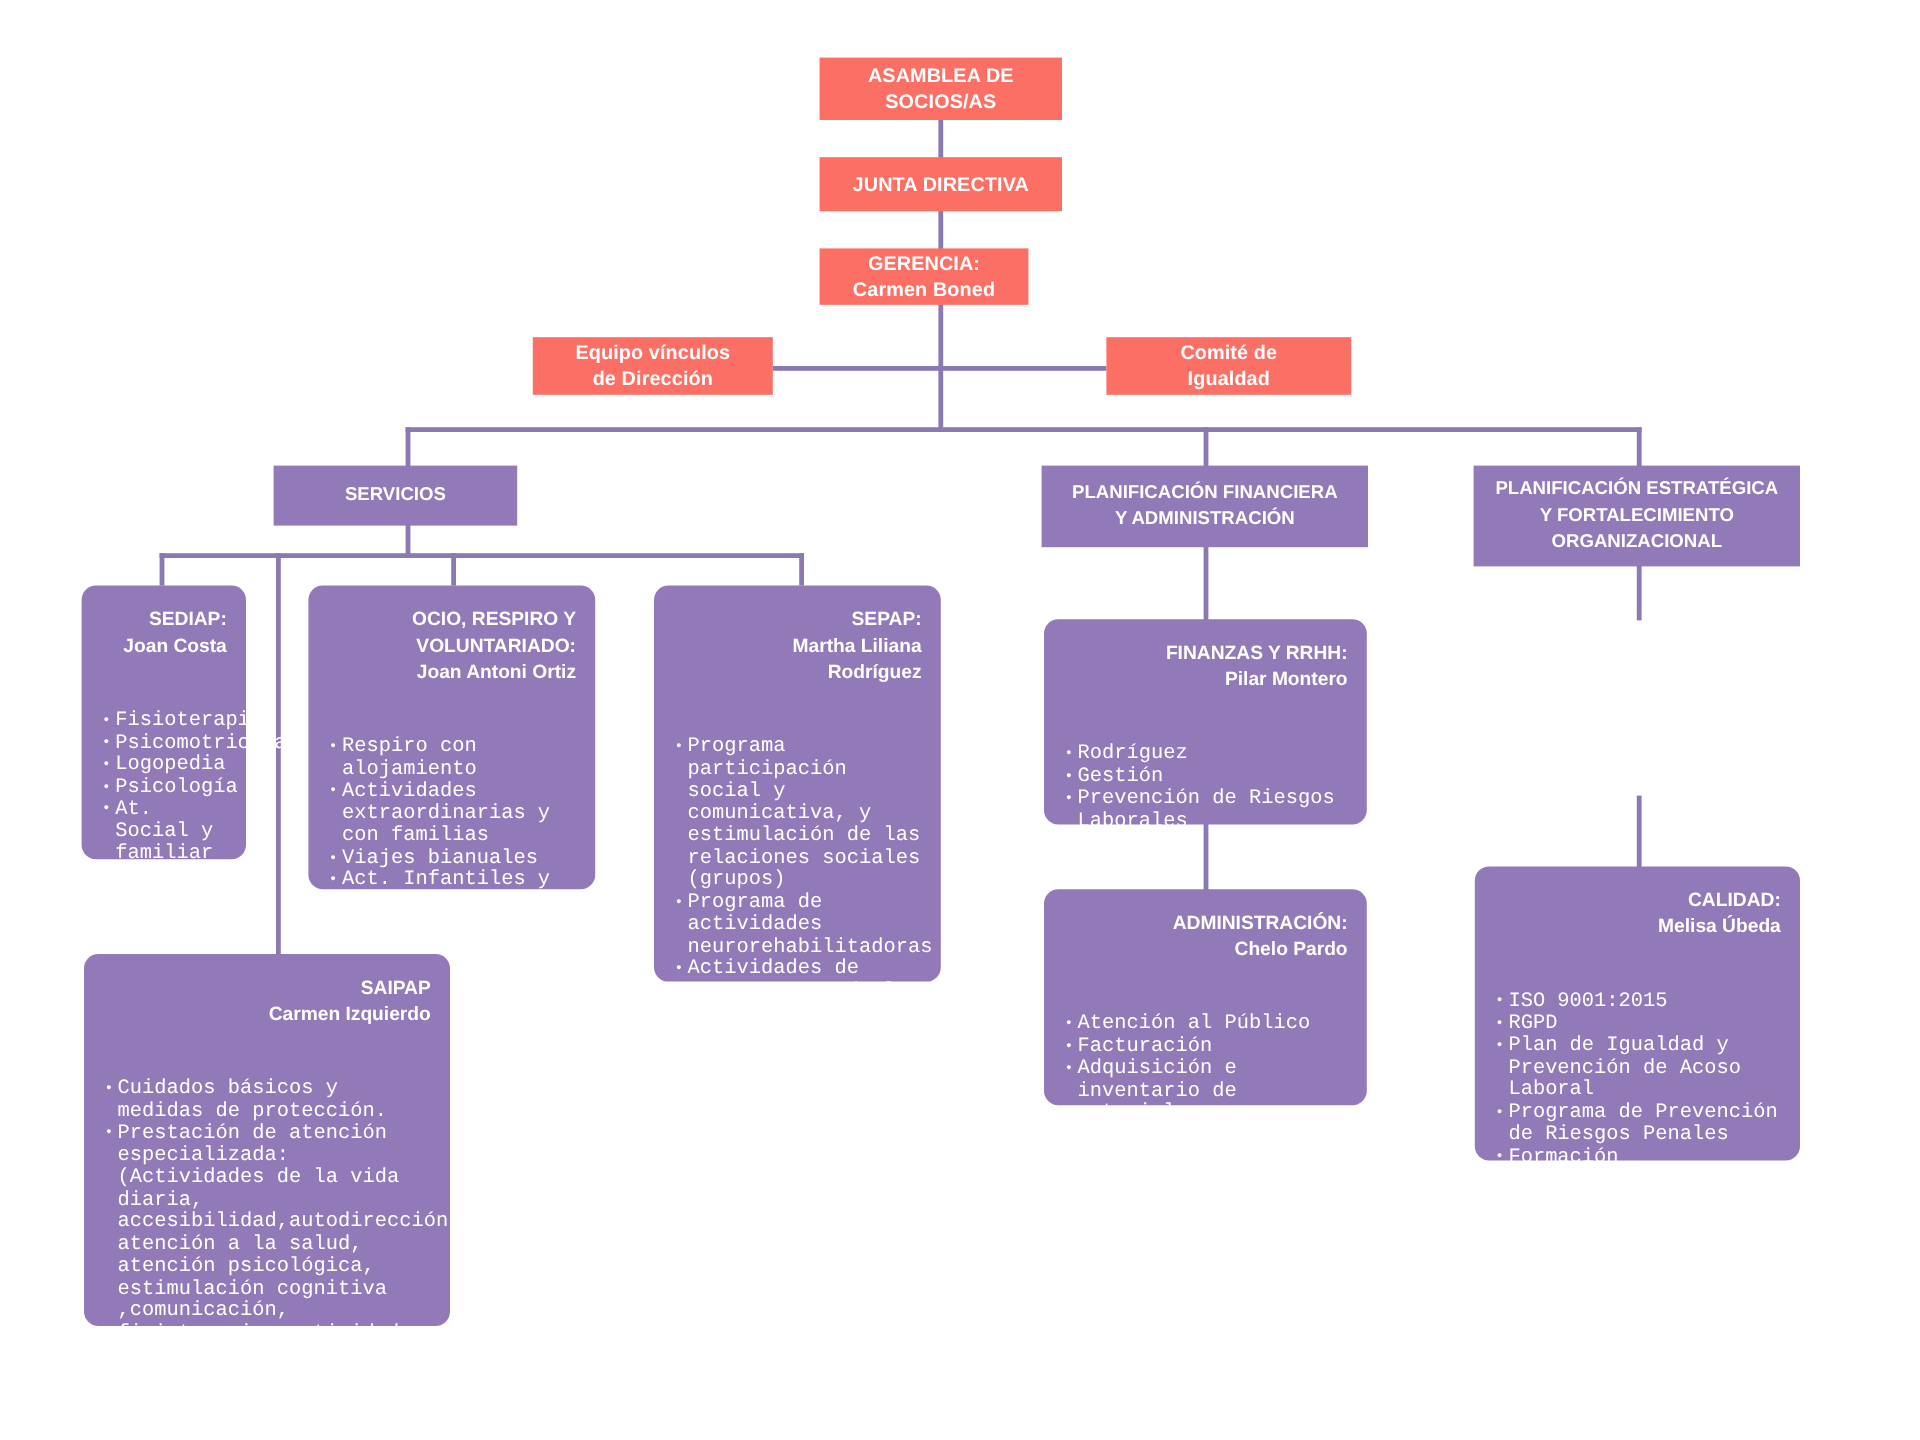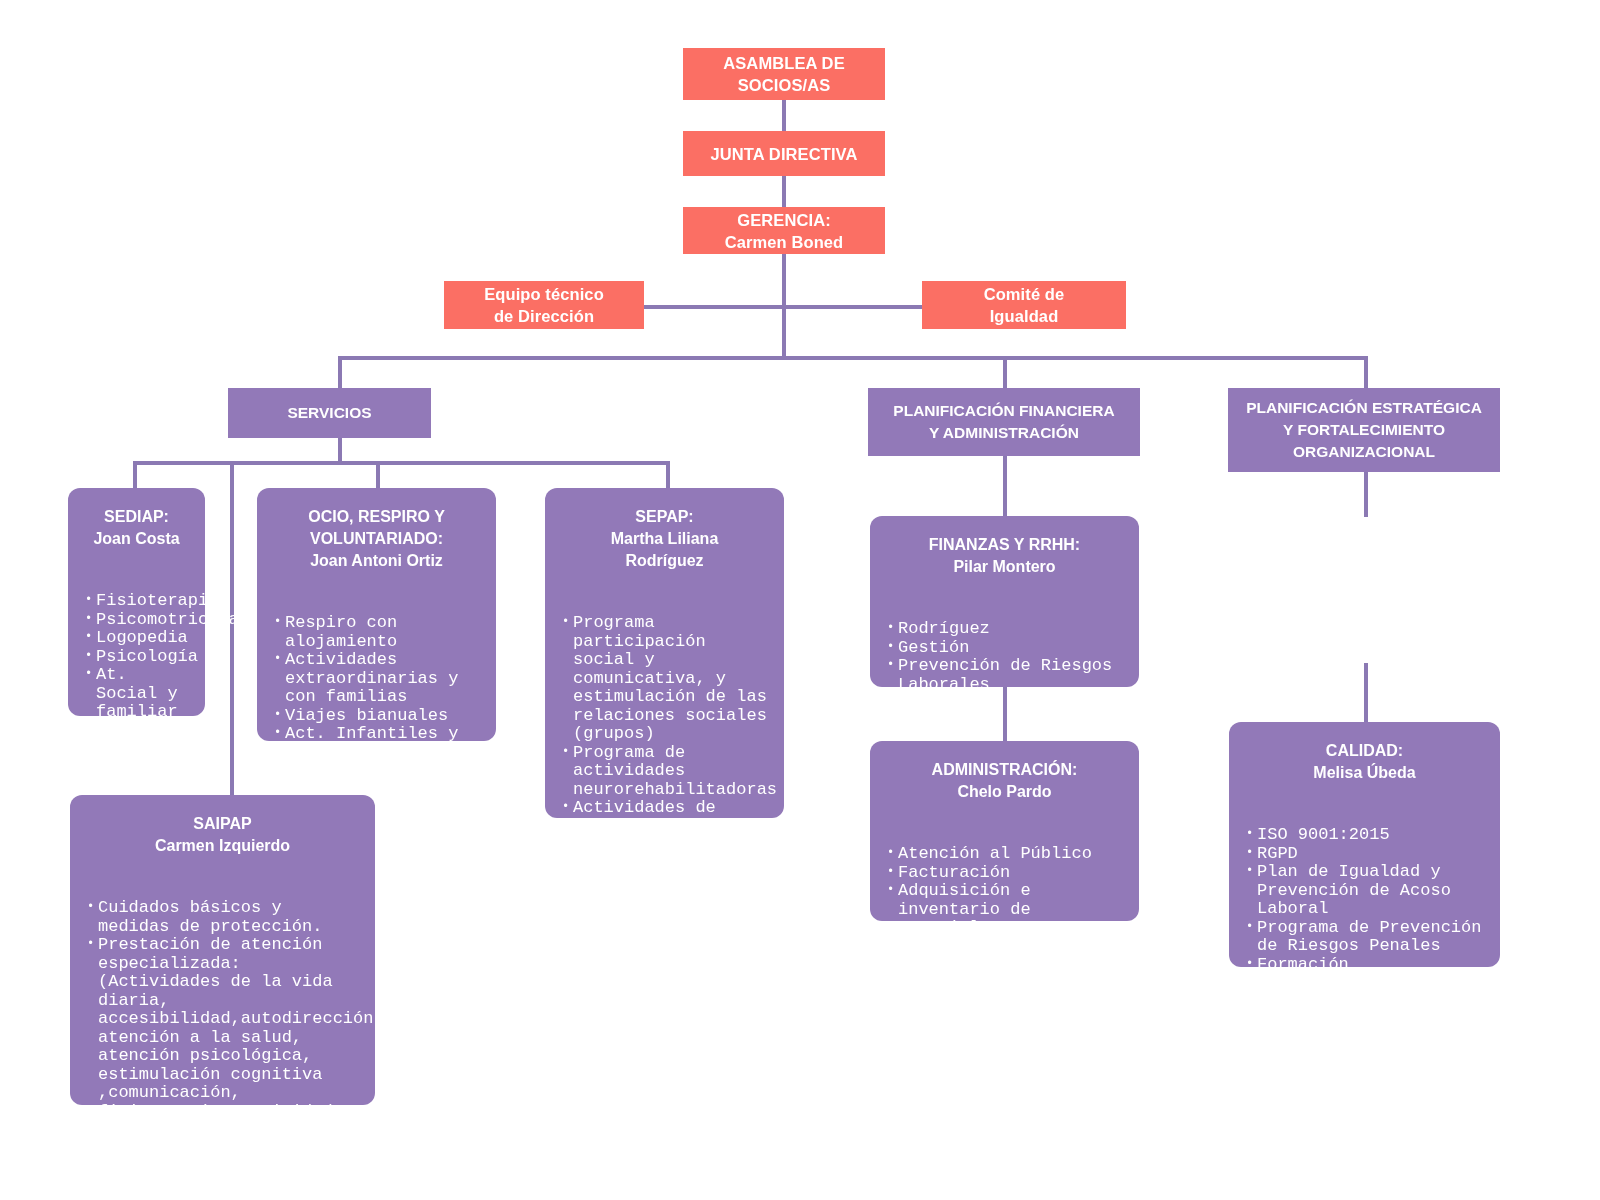--- a/index.html
+++ b/index.html
@@ -40,21 +40,21 @@
     justify-content: center;
     text-align: center;
     font-weight: bold;
     font-size: 15.5px;
     line-height: 22px;
   }
 
   
   .card { padding: 18px 16px 16px 16px; }
   .card .hd {
-    text-align: center;
+    text-align: right;
     font-weight: bold;
     font-size: 16px;
     line-height: 22px;
     width: 100%;
   }
   .card .rule {
     width: 78px; height: 2px;
     background: rgba(255,255,255,.75);
     margin: 22px auto 20px auto;
   }
@@ -116,27 +116,27 @@
 
   <div class="box coral top-box" style="left:683px; top:48px; width:202px; height:52px;">
     <div class="t1">ASAMBLEA DE</div>
     <div class="t1">SOCIOS/AS</div>
   </div>
 
   <div class="box coral top-box" style="left:683px; top:131px; width:202px; height:45px;">
     <div class="t1">JUNTA DIRECTIVA</div>
   </div>
 
-  <div class="box coral top-box" style="left:683px; top:207px; width:202px; height:47px;text-align:right;">
+  <div class="box coral top-box" style="left:683px; top:207px; width:174px; height:47px;text-align:right;">
     <div class="t1">GERENCIA:</div>
     <div class="t1">Carmen Boned</div>
   </div>
 
   <div class="box coral top-box" style="left:444px; top:281px; width:200px; height:48px;">
-    <div class="t1">Equipo técnico</div>
+    <div class="t1">Equipo vínculos</div>
     <div class="t1">de Dirección</div>
   </div>
 
   <div class="box coral top-box" style="left:922px; top:281px; width:204px; height:48px;">
     <div class="t1">Comité de</div>
     <div class="t1">Igualdad</div>
   </div>
 
   <div class="box purple sect-box" style="left:228px; top:388px; width:203px; height:50px;">
     <div>SERVICIOS</div>

